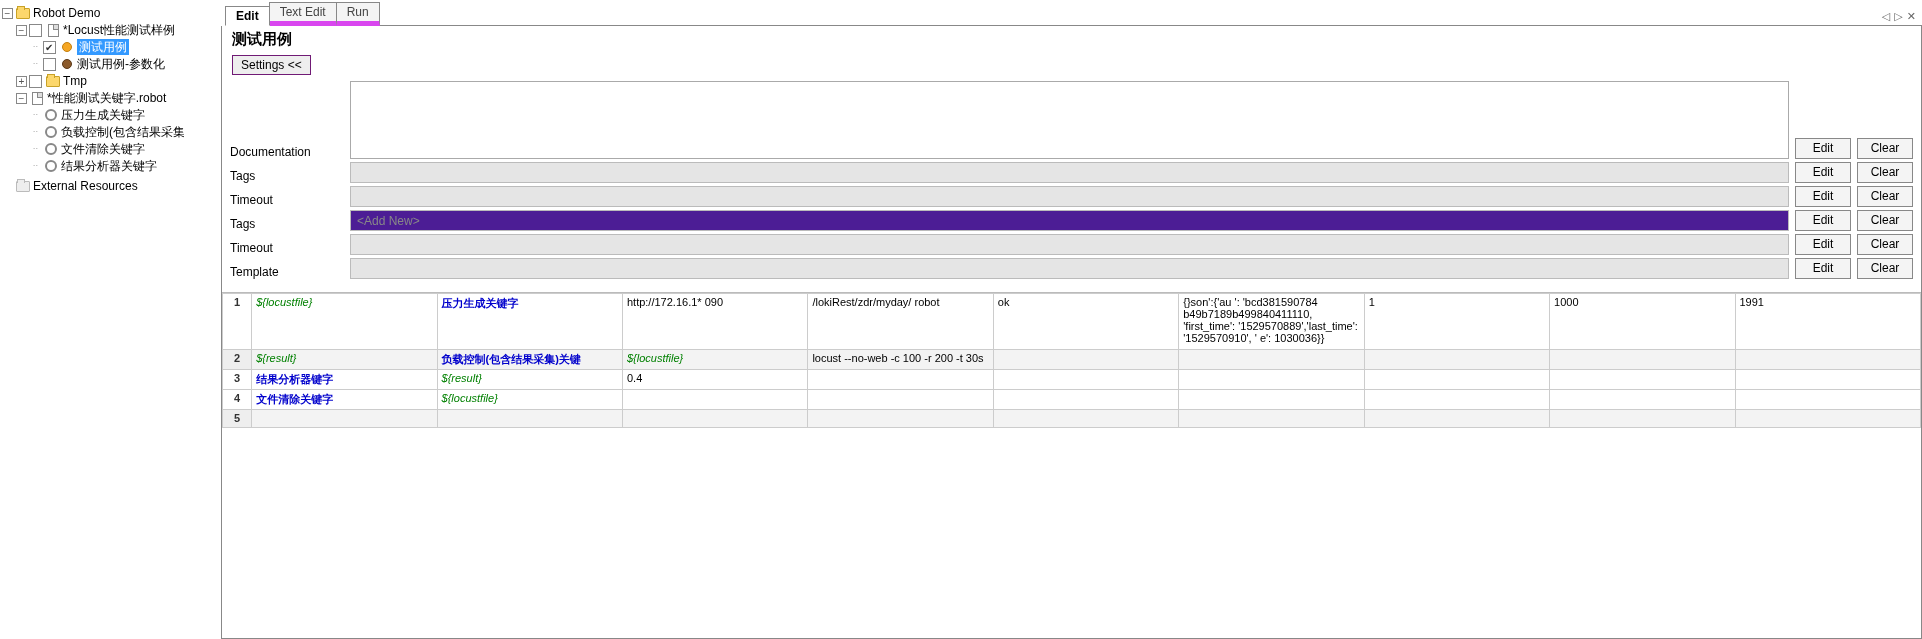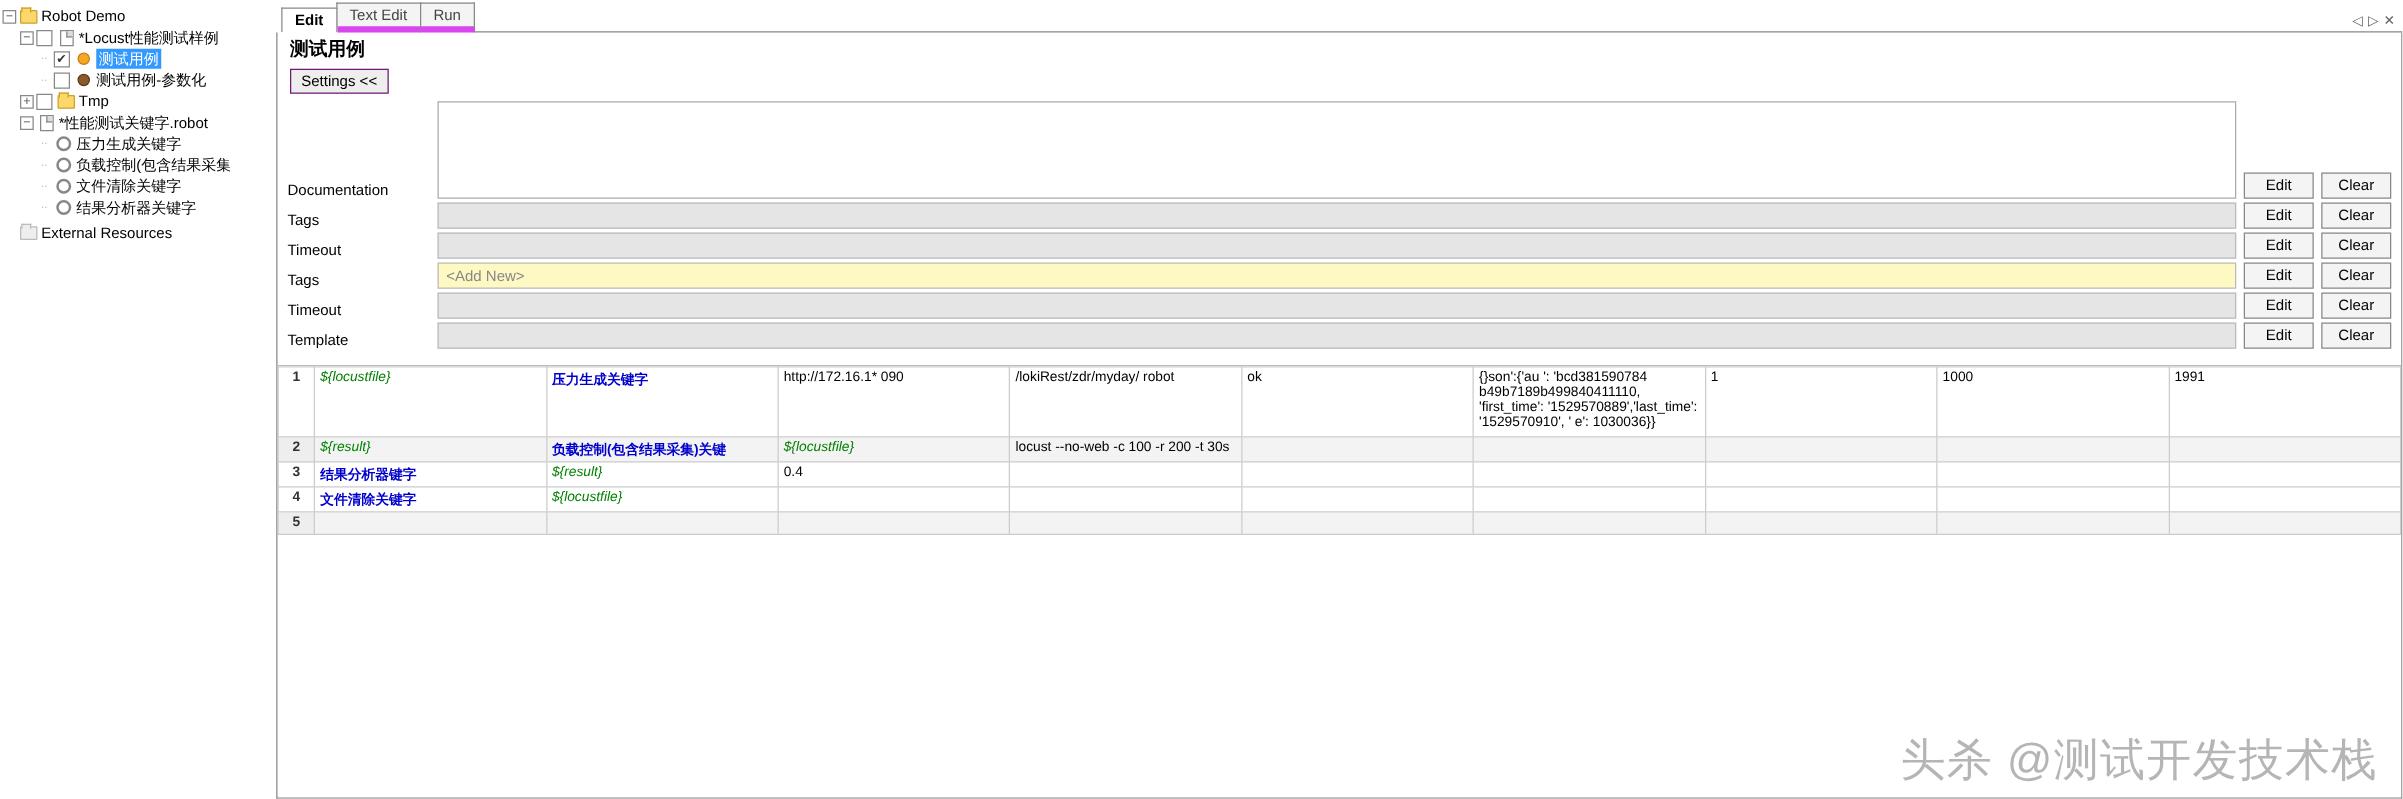--- a/index.html
+++ b/index.html
@@ -38,21 +38,21 @@
 
   .panel { flex:1; border:1px solid #888; border-top:none; margin:0 0 0 0; display:flex; flex-direction:column; overflow:hidden; }
   .title { font-weight:bold; font-size:15px; padding:4px 10px 6px; }
   .settings-btn { border:1px solid #701a75; background:#eee; padding:2px 8px; margin:0 0 6px 10px; width:fit-content; }
 
   .form { padding:0 8px; }
   .form-row { display:flex; align-items:flex-end; margin-bottom:3px; }
   .form-lbl { width:120px; padding-top:3px; flex:0 0 120px; }
   .doc-area { flex:1; height:78px; background:#fff; border:1px solid #aaa; margin-right:6px; }
   .field { flex:1; height:21px; background:#e5e5e5; border:1px solid #bbb; margin-right:6px; display:flex; align-items:center; padding:0 6px; color:#888; }
-  .field.white { background:#fef9c3; }
+  .field.white { background:#4c1d95; }
   .btns { display:flex; gap:6px; }
   .btn { width:56px; height:21px; border:1px solid #888; background:#f4f4f4; text-align:center; line-height:19px; }
 
   
   .grid-wrap { margin-top:10px; overflow:auto; border-top:1px solid #bbb; }
   table.grid { border-collapse:collapse; width:100%; table-layout:fixed; }
   table.grid td { border:1px solid #ccc; padding:2px 4px; vertical-align:top; font-size:11px; height:18px; background:#f3f3f3; }
   table.grid td.rownum { width:22px; text-align:center; font-weight:bold; background:#eee; color:#333; }
   table.grid tr.active td { background:#fff; }
   .c-green { color:#008000;font-style:italic; }
@@ -292,14 +292,13 @@
                 <td></td>
                 <td></td>
                 <td></td>
               </tr>
             </tbody>
         </table>
       </div>
     </div>
   </div>
 
-  <div class="watermark">头杀 @测试开发技术栈</div>
 </div>
 
 </body></html>

